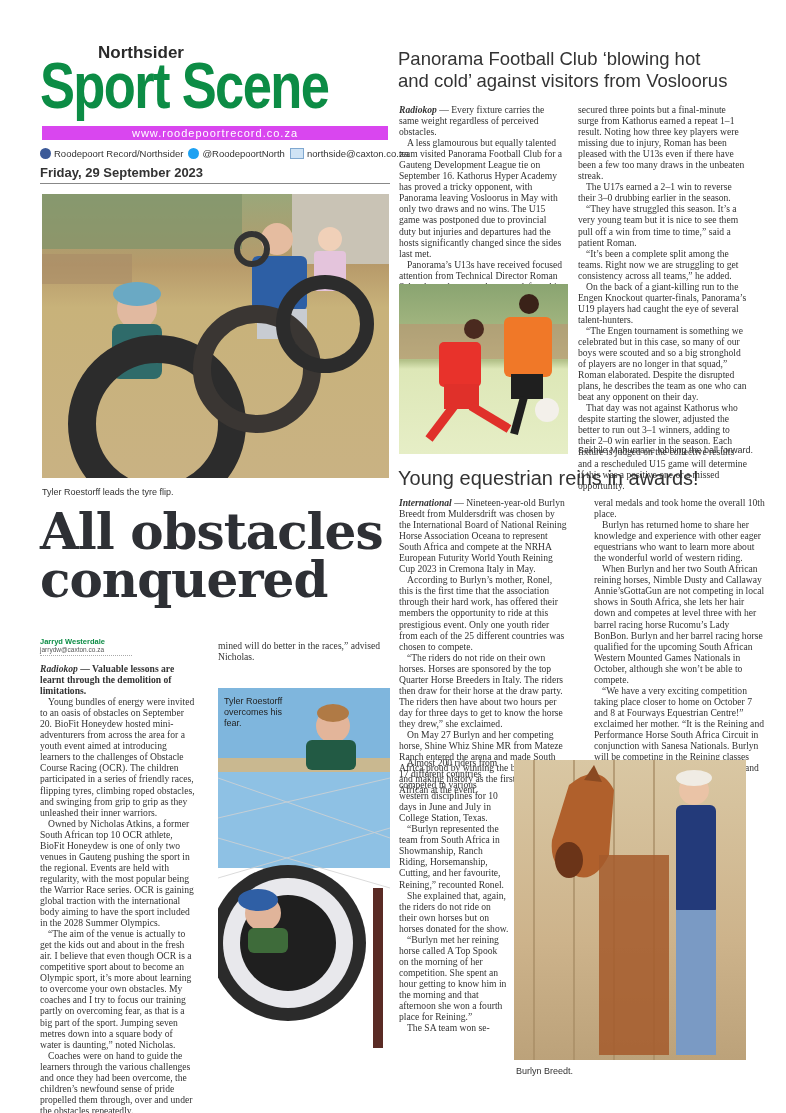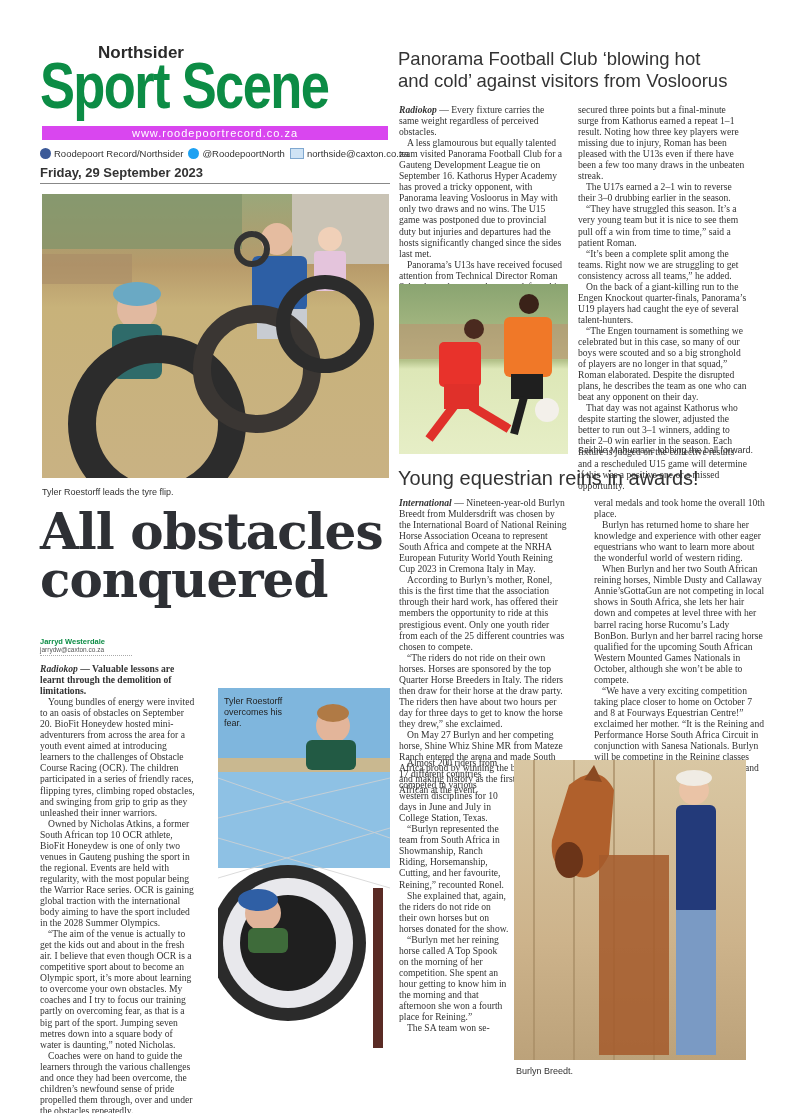--- a/index.html
+++ b/index.html
@@ -77,20 +77,21 @@
 <div class="abs body-text" style="left:40px; top:663px; width:156px;">
   <p class="first"><span class="dateline">Radiokop</span><b> — Valuable lessons are learnt through the demolition of limitations.</b></p>
   <p>Young bundles of energy were invited to an oasis of obstacles on September 20. BioFit Honeydew hosted mini-adventurers from across the area for a youth event aimed at introducing learners to the challenges of Obstacle Course Racing (OCR). The children participated in a series of friendly races, flipping tyres, climbing roped obstacles, and swinging from grip to grip as they unleashed their inner warriors.</p>
   <p>Owned by Nicholas Atkins, a former South African top 10 OCR athlete, BioFit Honeydew is one of only two venues in Gauteng pushing the sport in the regional. Events are held with regularity, with the most popular being the Warrior Race series. OCR is gaining global traction with the international body aiming to have the sport included in the 2028 Summer Olympics.</p>
   <p>“The aim of the venue is actually to get the kids out and about in the fresh air. I believe that even though OCR is a competitive sport about to become an Olympic sport, it’s more about learning to overcome your own obstacles. My coaches and I try to focus our training partly on overcoming fear, as that is a big part of the sport. Jumping seven metres down into a square body of water is daunting,” noted Nicholas.</p>
   <p>Coaches were on hand to guide the learners through the various challenges and once they had been overcome, the children’s newfound sense of pride propelled them through, over and under the obstacles repeatedly.</p>
 
 </div>
 
 <div class="abs body-text" style="left:218px; top:640px; width:172px;">
+  <p class="first">mined will do better in the races,” advised Nicholas.</p>
 </div>
 
 <div class="abs photo" style="left:218px; top:688px; width:172px; height:365px;">
   <svg width="172" height="365" viewBox="0 0 172 365">
     <rect x="0" y="0" width="172" height="70" fill="#7fb6dd"></rect>
     <rect x="0" y="70" width="172" height="110" fill="#8ec1e4"></rect>
     <g stroke="#d2d2d2" stroke-width="1" opacity="0.8">
       <line x1="0" y1="90" x2="172" y2="150"></line>
         <line x1="0" y1="130" x2="172" y2="90"></line>
       <line x1="0" y1="150" x2="172" y2="200"></line>

